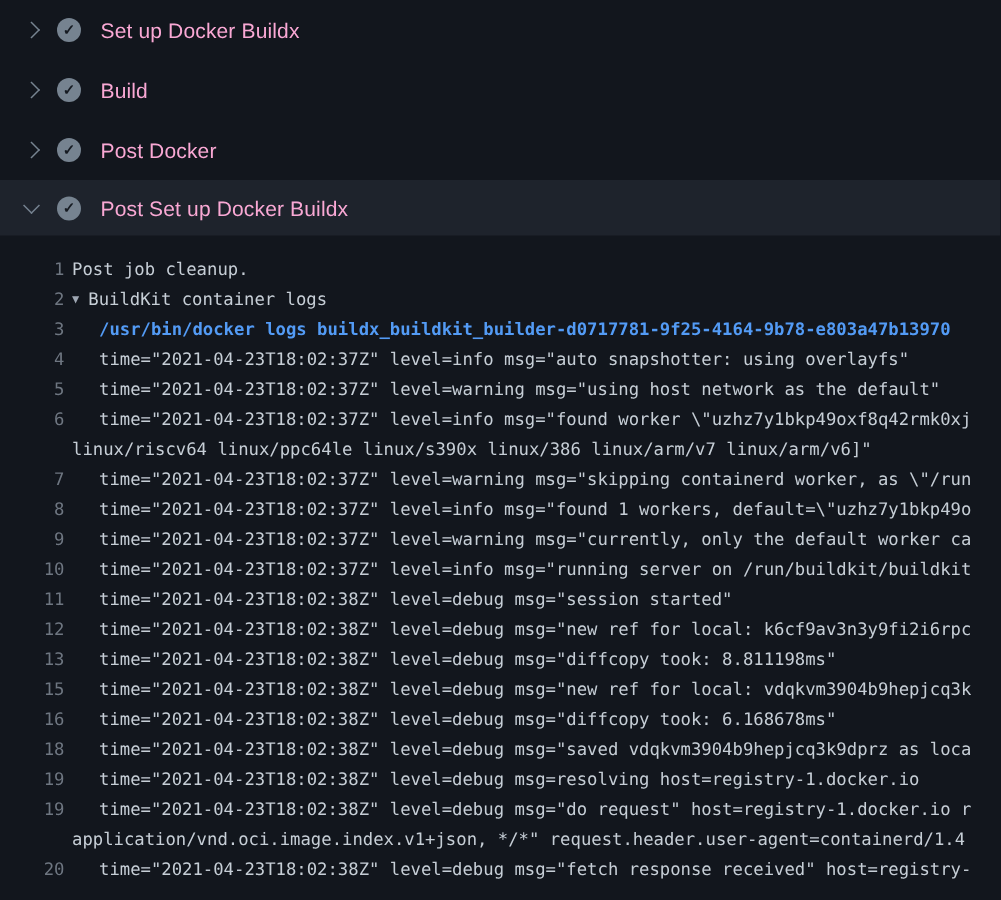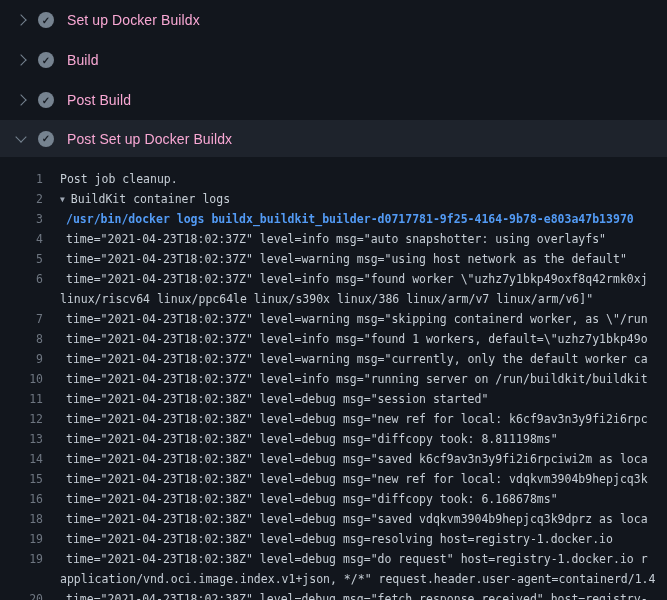--- a/index.html
+++ b/index.html
@@ -37,21 +37,21 @@
     font-size: 11.5px; color: #c6ced6;
   }
   .log-row {
     height: 20px; line-height: 20px; display: flex; white-space: pre;
   }
   .log-num {
     flex: 0 0 45px; text-align: right; color: #6e7681;
     padding-right: 2px; user-select: none; cursor: pointer;
     text-decoration: none; font-size: 11.5px;
   }
-  .log-text { margin-left: 15px; overflow: hidden; }
+  .log-text { margin-left: 3px; overflow: hidden; }
   .log-row.indent1 .log-text { margin-left: 21px; }
   .log-row.command .log-text { color: #539bf5; font-weight: bold; text-align: center; }
   .log-row.group .log-text { cursor: pointer; }
   .tri {
     display: inline-block; color: #9ea7b3; font-size: 8px;
     margin-right: 6px; vertical-align: 1px;
   }
 </style>
 </head>
 <body>
@@ -65,21 +65,21 @@
 
   <div class="step-header">
     <span class="chev"></span>
     <span class="check-circle">✓</span>
     <span class="step-label">Build</span>
   </div>
 
   <div class="step-header">
     <span class="chev"></span>
     <span class="check-circle">✓</span>
-    <span class="step-label">Post Build</span>
+    <span class="step-label">Post Docker</span>
   </div>
 
   <div class="step-header expanded">
     <span class="chev"></span>
     <span class="check-circle">✓</span>
     <span class="step-label">Post Set up Docker Buildx</span>
   </div>
 </div>
 <div class="log-area" id="log-root">
   <div class="log-row plain">
@@ -145,24 +145,20 @@
   <div class="log-row plain indent1">
     <a class="log-num">12</a>
     <span class="log-text">time="2021-04-23T18:02:38Z" level=debug msg="new ref for local: k6cf9av3n3y9fi2i6rpc</span>
   </div>
 
   <div class="log-row plain indent1">
     <a class="log-num">13</a>
     <span class="log-text">time="2021-04-23T18:02:38Z" level=debug msg="diffcopy took: 8.811198ms"</span>
   </div>
 
-  <div class="log-row plain indent1">
-    <a class="log-num">14</a>
-    <span class="log-text">time="2021-04-23T18:02:38Z" level=debug msg="saved k6cf9av3n3y9fi2i6rpciwi2m as loca</span>
-  </div>
 
   <div class="log-row plain indent1">
     <a class="log-num">15</a>
     <span class="log-text">time="2021-04-23T18:02:38Z" level=debug msg="new ref for local: vdqkvm3904b9hepjcq3k</span>
   </div>
 
   <div class="log-row plain indent1">
     <a class="log-num">16</a>
     <span class="log-text">time="2021-04-23T18:02:38Z" level=debug msg="diffcopy took: 6.168678ms"</span>
   </div>

